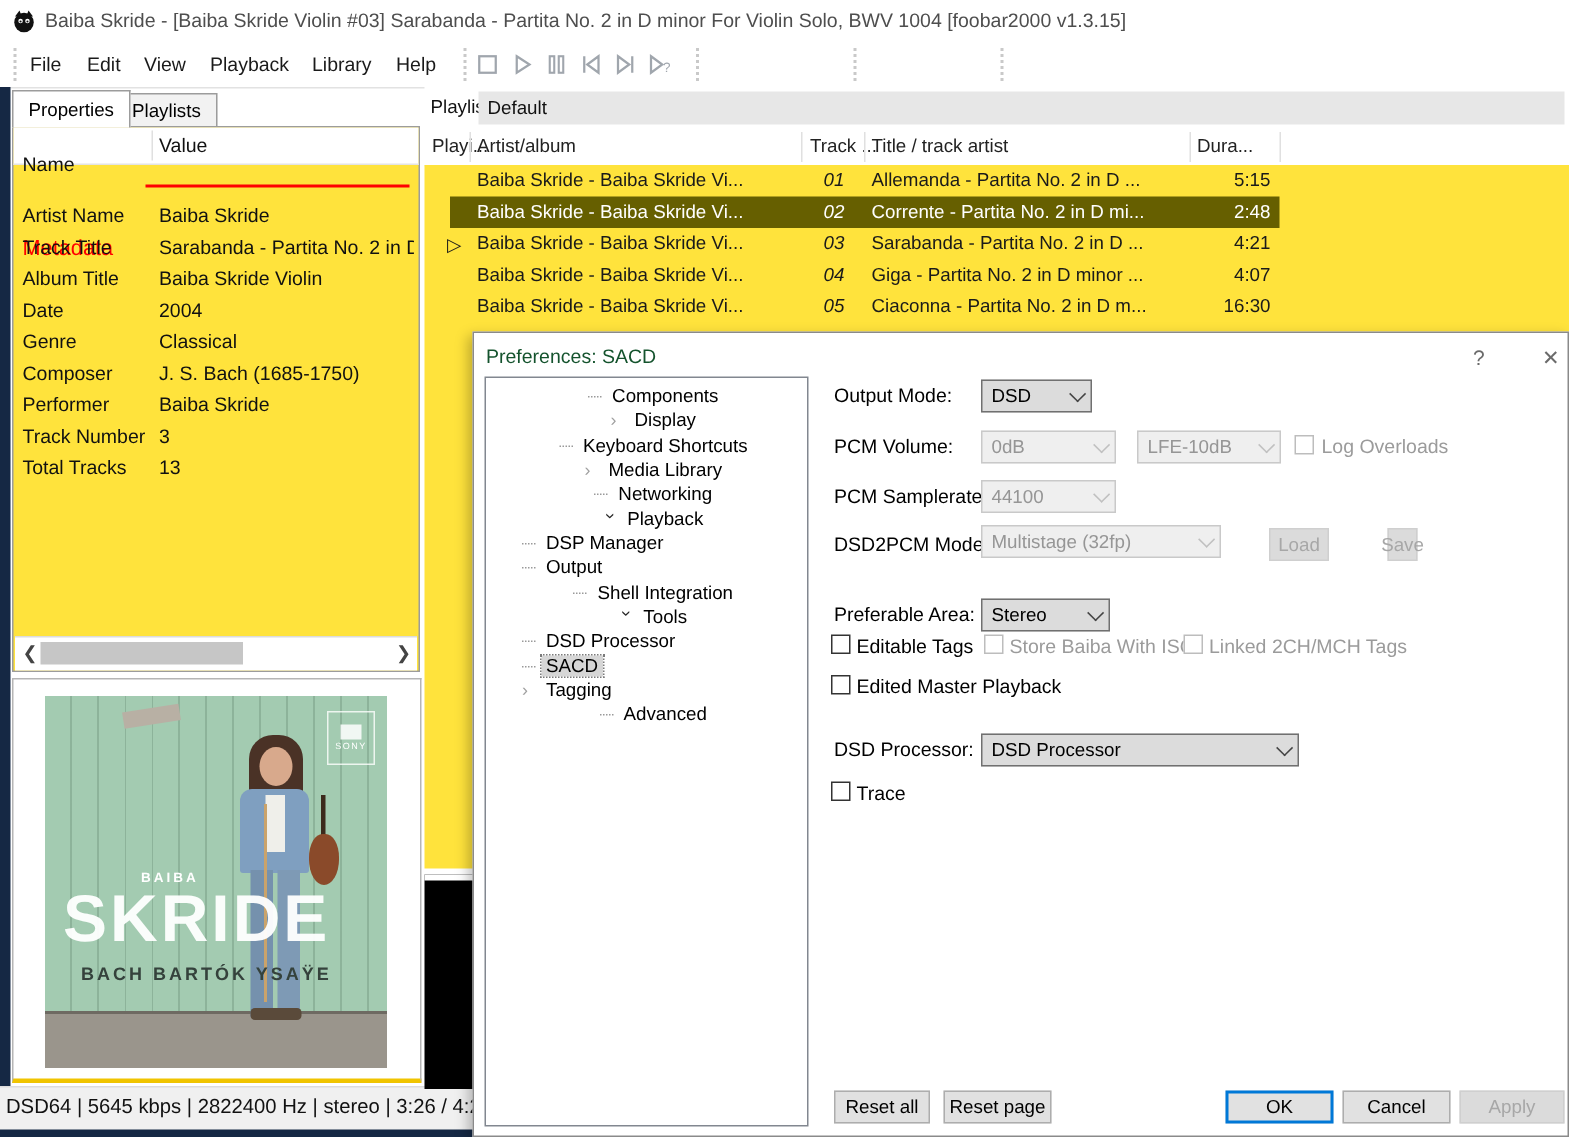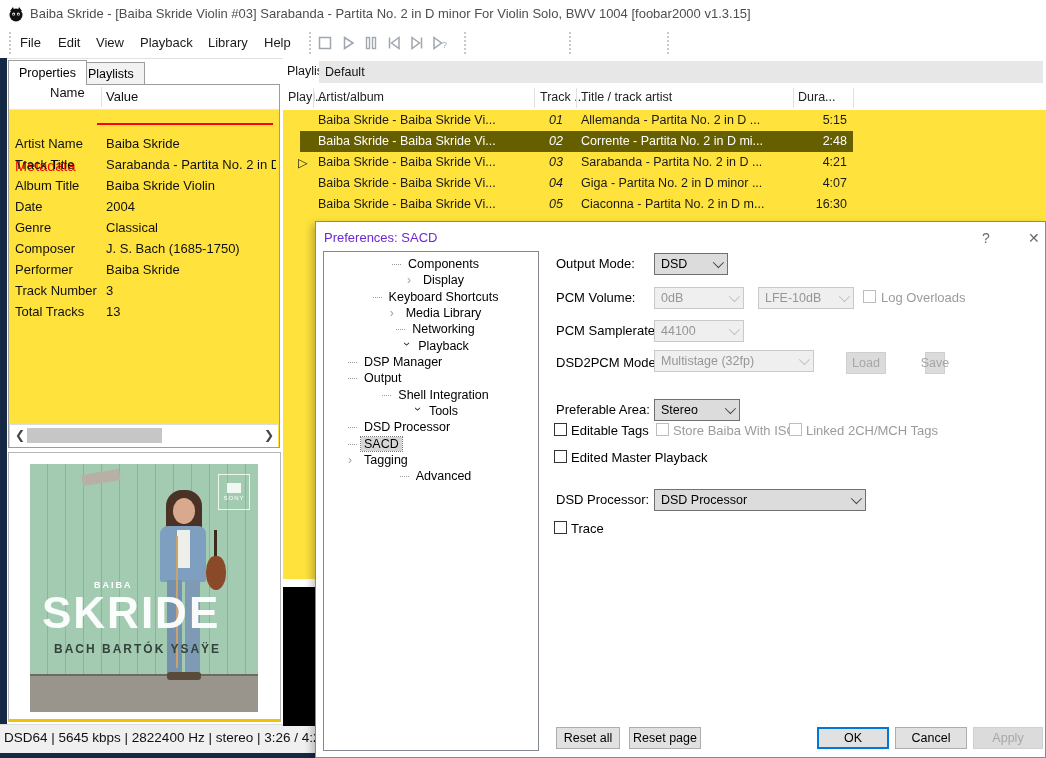--- a/index.html
+++ b/index.html
@@ -27,21 +27,21 @@
 
   
   .tab{top:60px;height:25px;font-size:12.5px;display:flex;align-items:center;padding:0 10px;
        border:1px solid #9c9c9c;box-sizing:border-box;}
   .tab.active{left:8px;background:#fff;border-bottom:none;z-index:3;}
   .tab.inactive{left:77px;top:62px;height:23px;background:#f2f2f2;}
 
   
   .props{left:8px;top:84px;width:272px;height:364px;background:#ffe33c;border:1px solid #9c9c9c;box-sizing:border-box;z-index:2;}
   .props-header{left:0;top:0;width:270px;height:24px;background:#fff;border-bottom:1px solid #e4e4e4;}
-  .props-header .col1{left:6px;top:0;font-size:13px;color:#111;margin-left:35px;}
+  .props-header .col1{left:6px;top:17px;font-size:13px;color:#111;}
   .props-header .col2{left:97px;top:4px;font-size:13px;color:#111;}
   .props-header .div1{left:92px;top:2px;width:1px;height:20px;background:#e0e0e0;}
   .prow{left:0;width:270px;height:21px;}
   .prow .n{left:6px;top:3px;font-size:13px;color:#111;white-space:nowrap;}
   .prow .v{left:97px;top:3px;width:170px;font-size:13px;color:#111;white-space:nowrap;overflow:hidden;}
   .group-label{left:6px;top:2px;font-size:14.5px;color:#ff0000;margin-top:44px;}
   .group-line{left:88px;top:11px;width:176px;border-top:2px solid #ff0000;}
   .hscroll{left:1px;top:339px;width:268px;height:22px;background:#fff;border-top:1px solid #dcdcdc;}
   .hs-arrow{top:3px;font-size:12px;color:#444;}
   .hs-thumb{left:17px;top:3px;width:135px;height:15px;background:#c6c6c6;}
@@ -91,21 +91,21 @@
   .c-artist{left:35px;}
   .c-track{left:255px;width:36px;text-align:center;font-style:italic;}
   .c-title{left:298px;}
   .c-dur{left:512px;width:52px;text-align:right;}
   .playing-glyph{left:15px;top:2px;font-size:14px;color:#3c3c3c;}
   .viz{left:283px;top:583px;width:763px;height:139px;background:#000;border-top:4px solid #fff;}
 
   
   .dialog{left:315px;top:221px;width:731px;height:537px;background:#fff;border:1px solid #8a8a8a;
           box-sizing:border-box;z-index:10;box-shadow:-3px 3px 8px rgba(0,0,0,.25);}
-  .dlg-title{left:8px;top:8px;font-size:13px;color:#6d28d9;}
+  .dlg-title{left:8px;top:8px;font-size:13px;color:#14532d;}
   .dlg-help{left:660px;top:6px;font-size:14px;color:#6b6b6b;padding:2px 6px;}
   .dlg-close{left:706px;top:6px;font-size:14px;color:#6b6b6b;padding:2px 6px;}
   .treebox{left:7px;top:29px;width:216px;height:500px;border:1px solid #828790;background:#fff;box-sizing:border-box;}
   .titem{left:0;width:214px;height:16px;display:flex;align-items:center;font-size:12.5px;color:#000;}
   .titem .stub{display:inline-block;width:9px;border-top:1px dotted #9a9a9a;margin:0 4px 0 0;}
   .titem .chev{display:inline-block;width:9px;margin-right:4px;font-size:12px;color:#a0a0a0;line-height:9px;}
   .titem .chev.exp{color:#262626;transform:rotate(90deg);}
   .titem.lv0{padding-left:6px;justify-content:center;}
   .titem.lv1{padding-left:24px;}
   .titem .lbl{padding:0 3px;}

